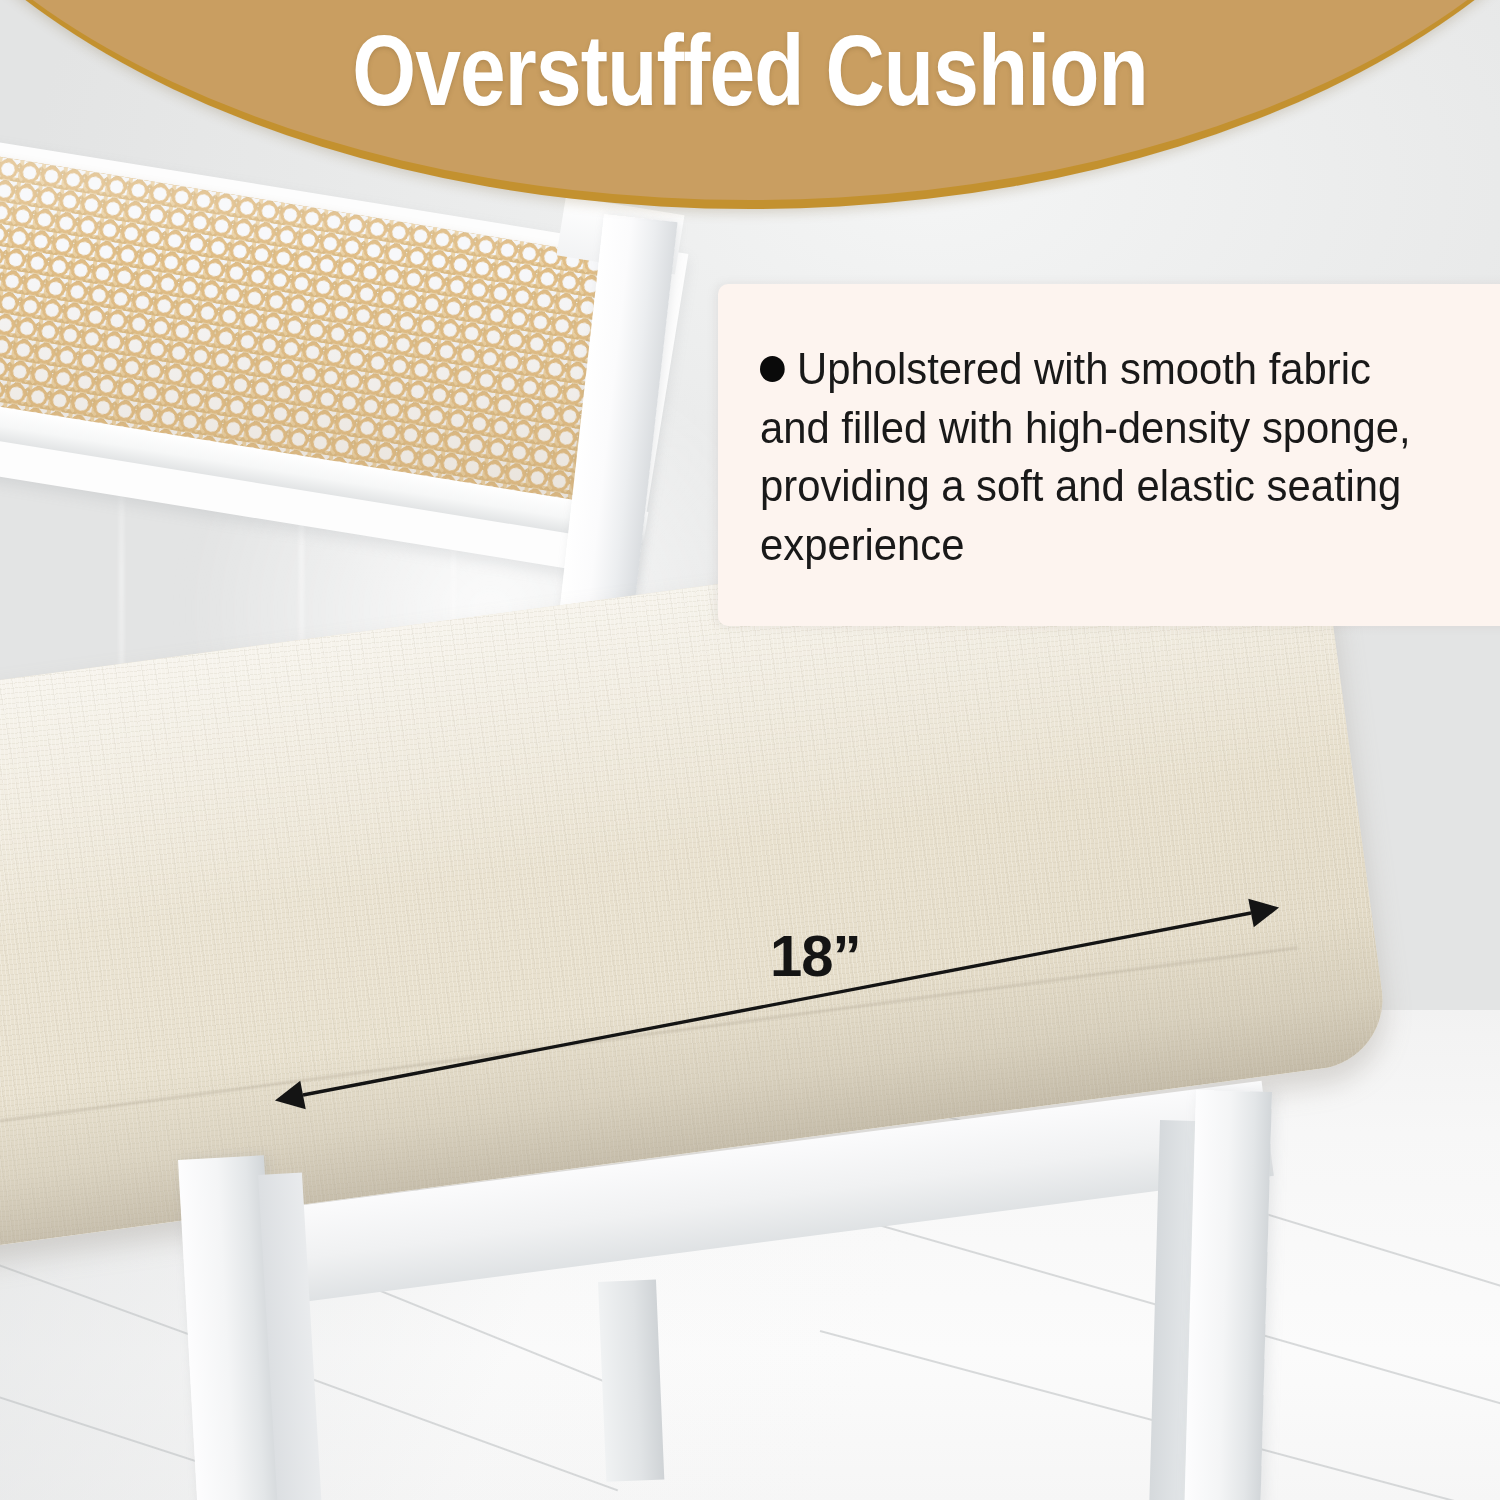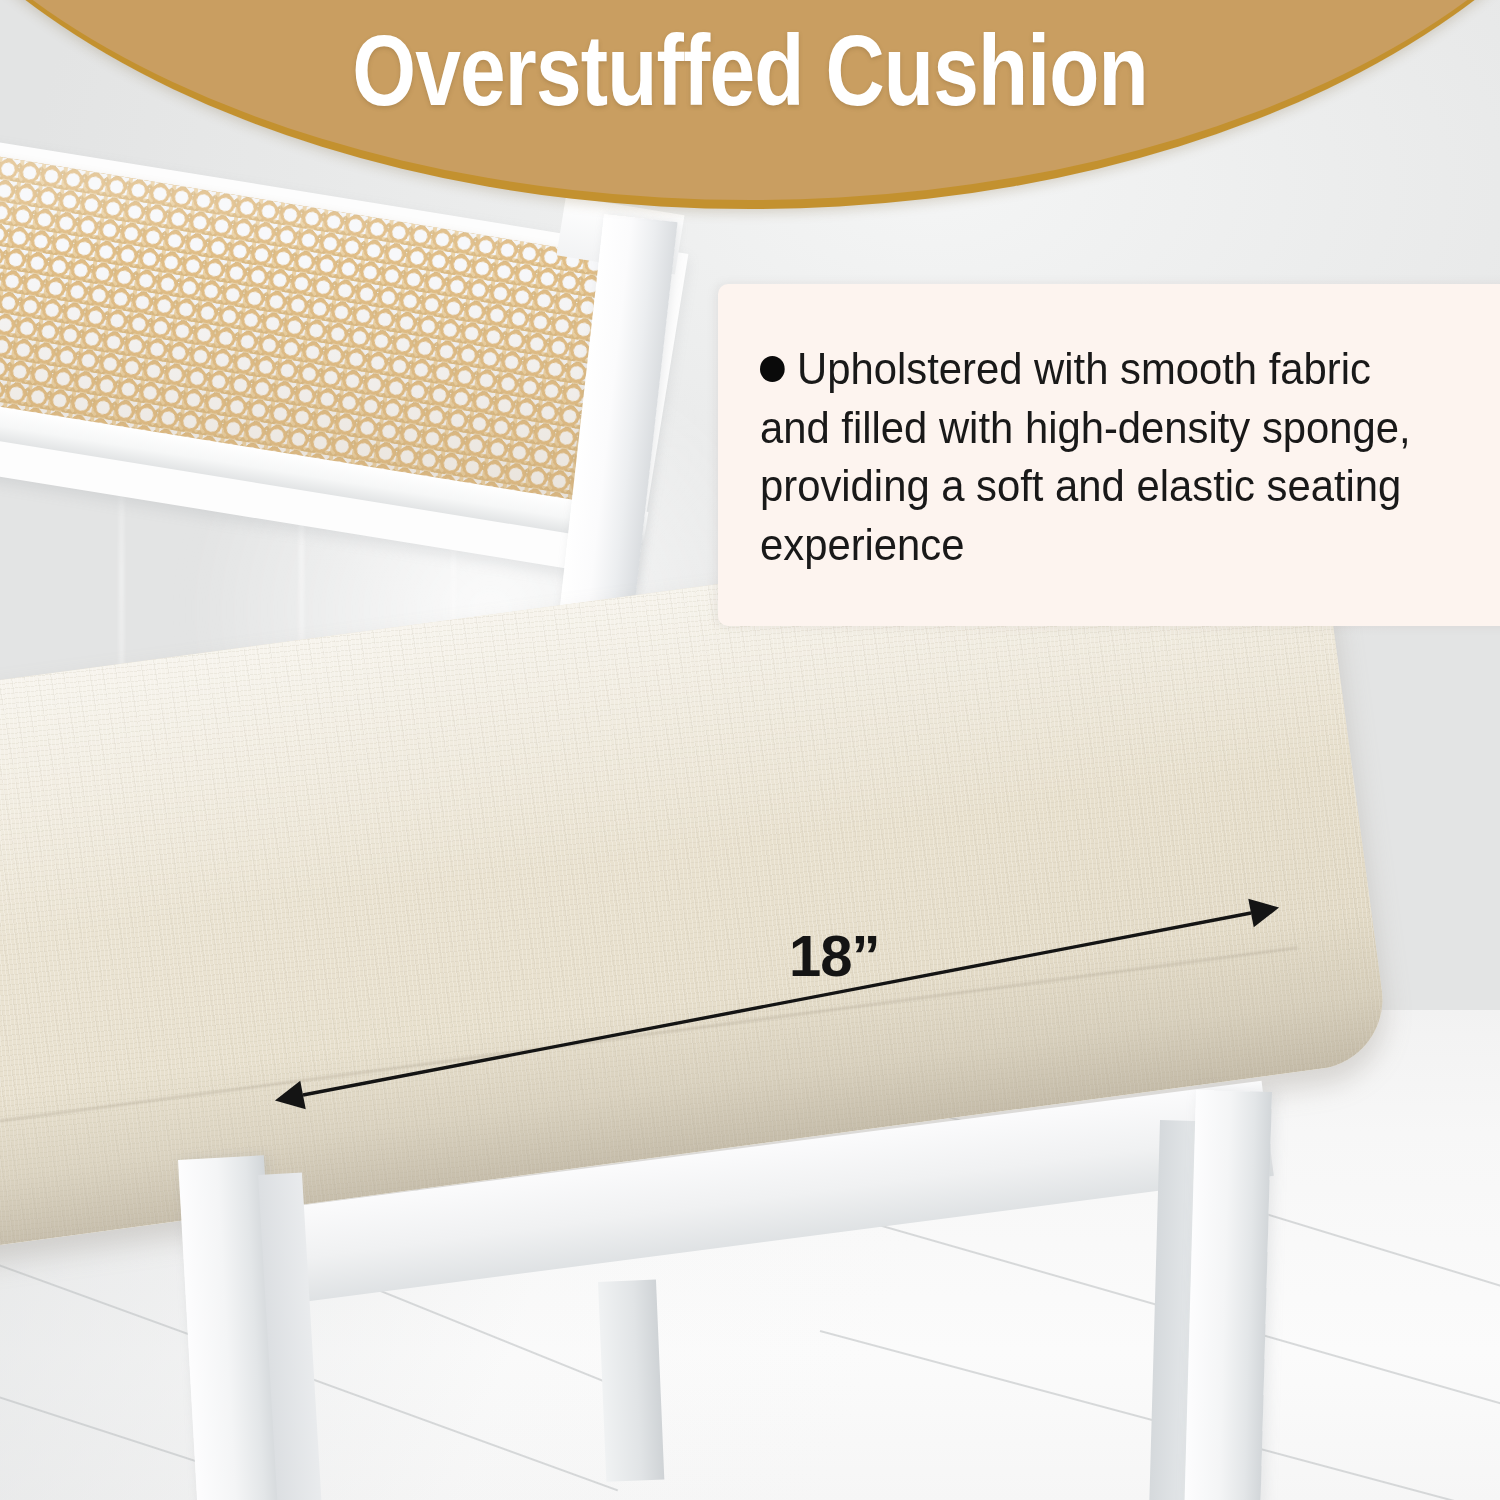--- a/index.html
+++ b/index.html
@@ -157,21 +157,21 @@
   }
   .leg-right-dark{
     position:absolute;left:1160px;top:1120px;width:42px;height:390px;
     background:linear-gradient(90deg,#d5d9dc 0%,#e6e9eb 100%);
     transform:rotate(1.6deg);transform-origin:top left;
   }
 
   
   .dim-layer{position:absolute;left:0;top:0;width:1500px;height:1500px;pointer-events:none;}
   .dim-label{
-    position:absolute;left:789px;top:922px;
+    position:absolute;left:770px;top:922px;
     font-size:58px;font-weight:bold;color:#141414;
     letter-spacing:-1px;font-family:"Liberation Sans","DejaVu Sans",sans-serif;
   }
 
   
   .banner{
     position:absolute;left:-160px;top:-320px;width:1820px;height:520px;
     background:#c99e61;
     border-radius:0 0 50% 50%/0 0 100% 100%;
     border-bottom:9px solid #c3912f;

